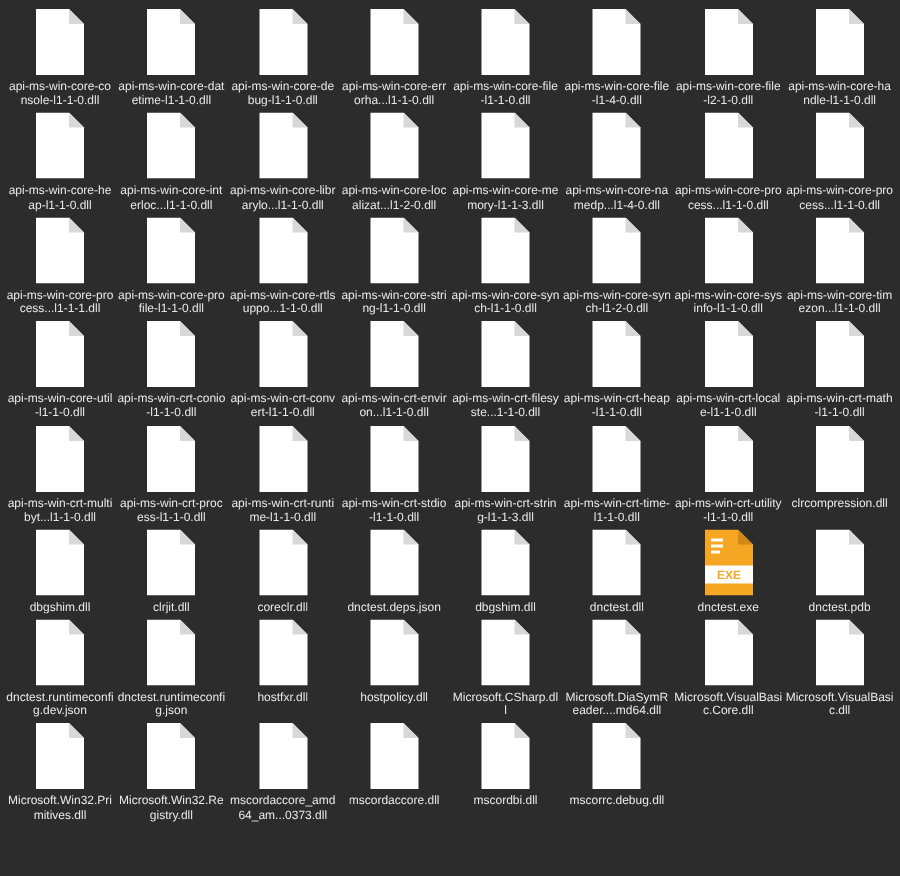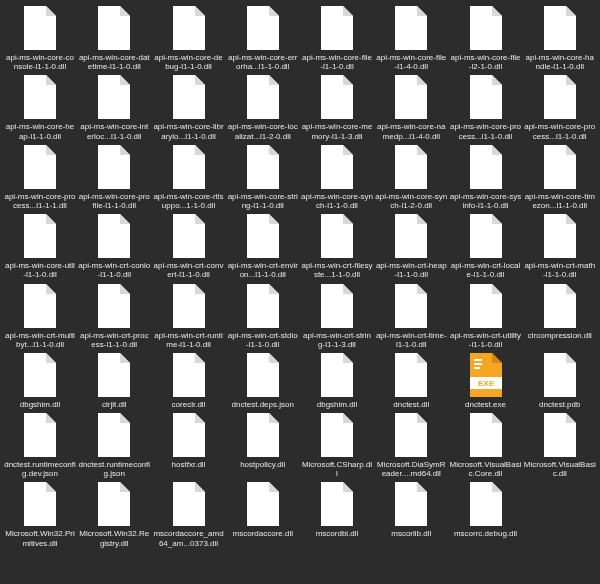--- a/index.html
+++ b/index.html
@@ -599,24 +599,15 @@
       </div>
       <div class="label">mscordbi.dll</div>
     </div>
     <div class="file">
       <div class="icon">
         <svg width="36" height="44" viewBox="0 0 36 44">
           <path d="M2 0 H24 L34 10 V44 H2 Z" fill="#ffffff"></path>
           <path d="M24 0 L34 10 H24 Z" fill="#d8d8d8"></path>
         </svg>
       </div>
-      <div class="label">mscorlib.dll</div>
-    </div>
-    <div class="file">
-      <div class="icon">
-        <svg width="36" height="44" viewBox="0 0 36 44">
-          <path d="M2 0 H24 L34 10 V44 H2 Z" fill="#ffffff"></path>
-          <path d="M24 0 L34 10 H24 Z" fill="#d8d8d8"></path>
-        </svg>
-      </div>
       <div class="label">mscorrc.debug.dll</div>
     </div>
   </div>
 
 </body></html>

